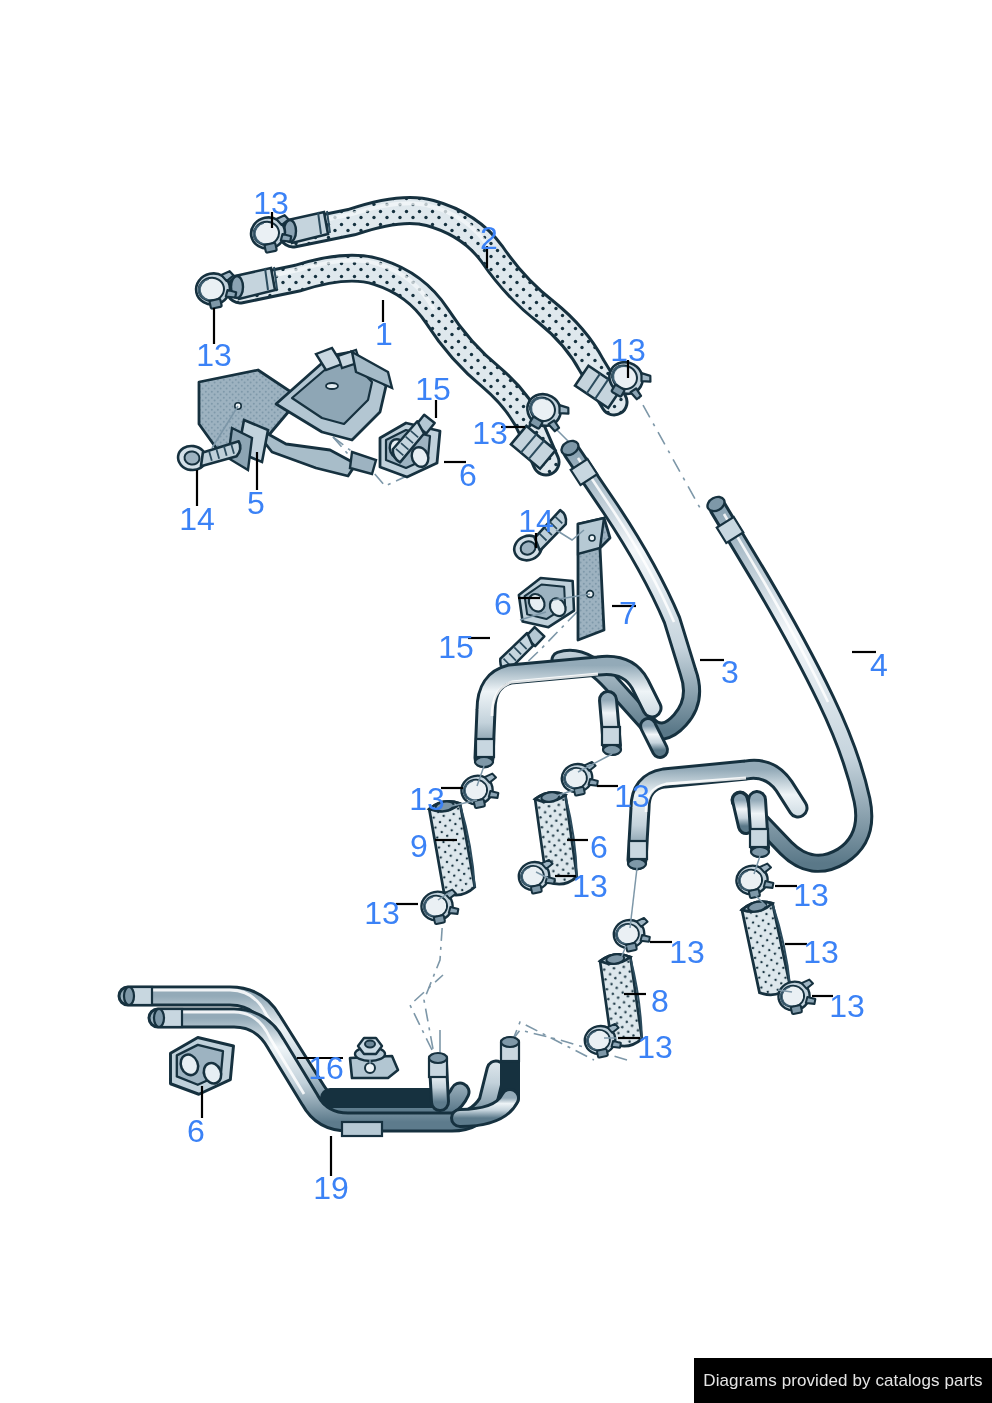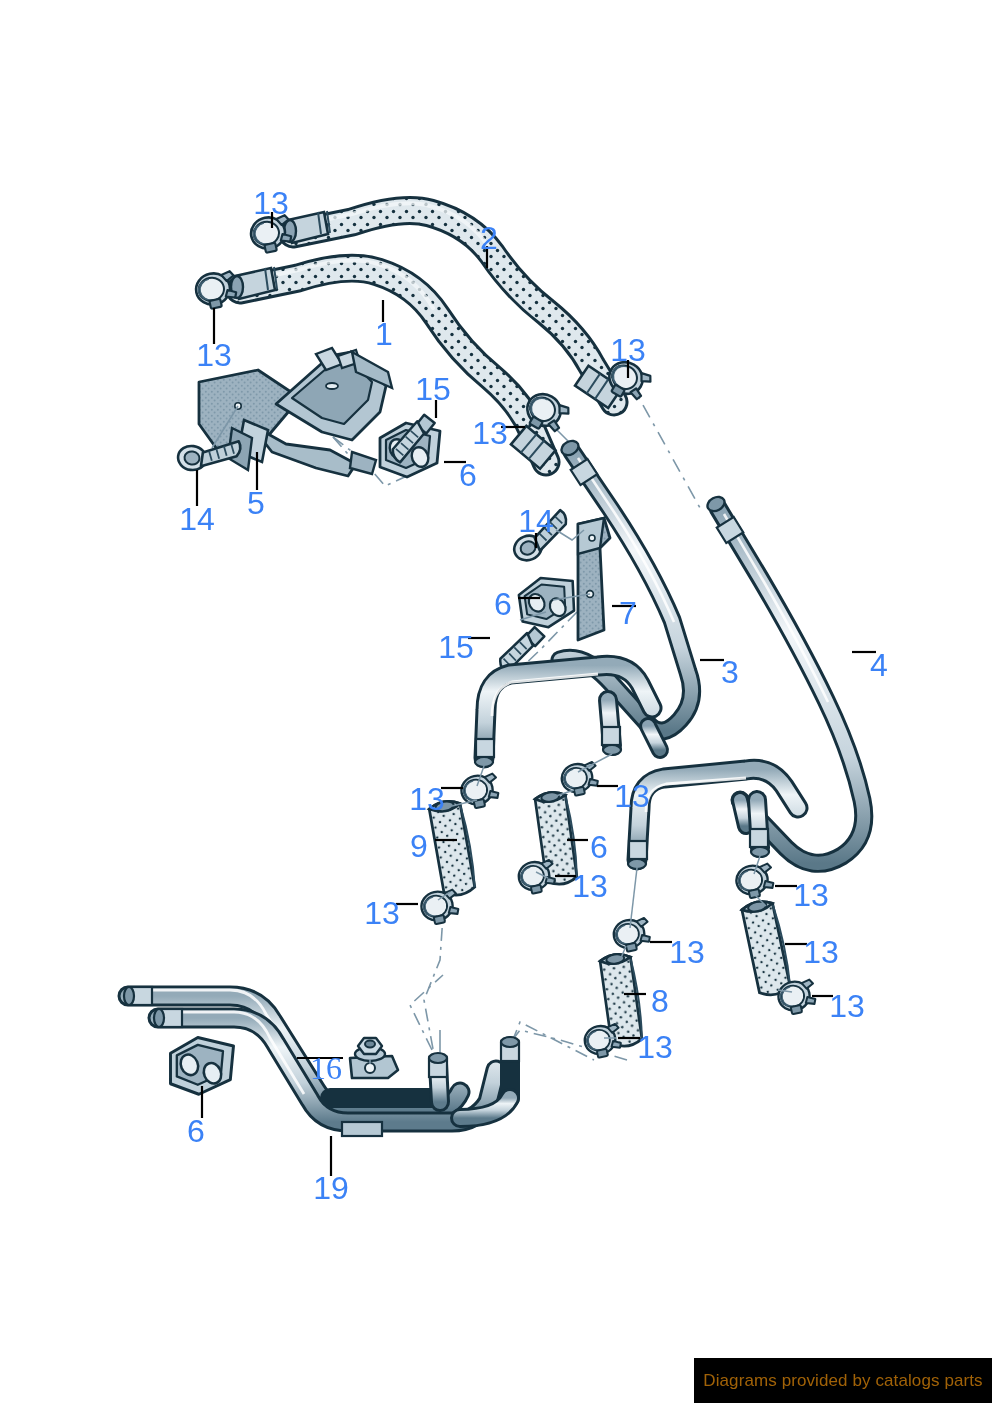--- a/index.html
+++ b/index.html
@@ -6,21 +6,21 @@
   html,body{margin:0;padding:0;background:#ffffff;}
   body{width:992px;height:1403px;position:relative;overflow:hidden;
        font-family:"Liberation Sans","DejaVu Sans",sans-serif;}
   #stage{position:absolute;left:0;top:0;width:992px;height:1403px;background:#fff;}
   #art{position:absolute;left:0;top:0;width:992px;height:1403px;}
   .lbl{position:absolute;color:#3b82f6;font-size:32px;line-height:25px;
        font-family:"Liberation Sans","DejaVu Sans",sans-serif;
        white-space:nowrap;transform:translate(-50%,-50%);letter-spacing:0px;}
   #watermark{position:absolute;background:#000;display:flex;align-items:center;
              justify-content:center;}
-  #watermark span{color:#a16207;font-size:17px;
+  #watermark span{color:#e5e5e5;font-size:17px;
        font-family:"Liberation Sans","DejaVu Sans",sans-serif;letter-spacing:.1px;}
 </style>
 </head>
 <body>
 
 <div id="stage">
 
   <svg id="art" viewBox="0 0 992 1403" xmlns="http://www.w3.org/2000/svg">
     <defs>
 
@@ -456,21 +456,21 @@
   <div class="lbl" style="left:419px;top:846px;">9</div>
   <div class="lbl" style="left:599px;top:847px;">6</div>
   <div class="lbl" style="left:590px;top:886px;">13</div>
   <div class="lbl" style="left:811px;top:895px;">13</div>
   <div class="lbl" style="left:382px;top:913px;">13</div>
   <div class="lbl" style="left:687px;top:952px;">13</div>
   <div class="lbl" style="left:821px;top:952px;">13</div>
   <div class="lbl" style="left:660px;top:1001px;">8</div>
   <div class="lbl" style="left:847px;top:1006px;">13</div>
   <div class="lbl" style="left:655px;top:1047px;">13</div>
-  <div class="lbl" style="left:326px;top:1068px;font-family:Liberation Serif, serif;">16</div>
+  <div class="lbl" style="left:326px;top:1068px;">16</div>
   <div class="lbl" style="left:196px;top:1131px;">6</div>
   <div class="lbl" style="left:331px;top:1188px;">19</div>
 
   <div id="watermark" style="left:694px;top:1358px;width:298px;height:45px;">
     <span>Diagrams provided by catalogs parts</span>
   </div>
 
 </div>
 
 </body></html>

